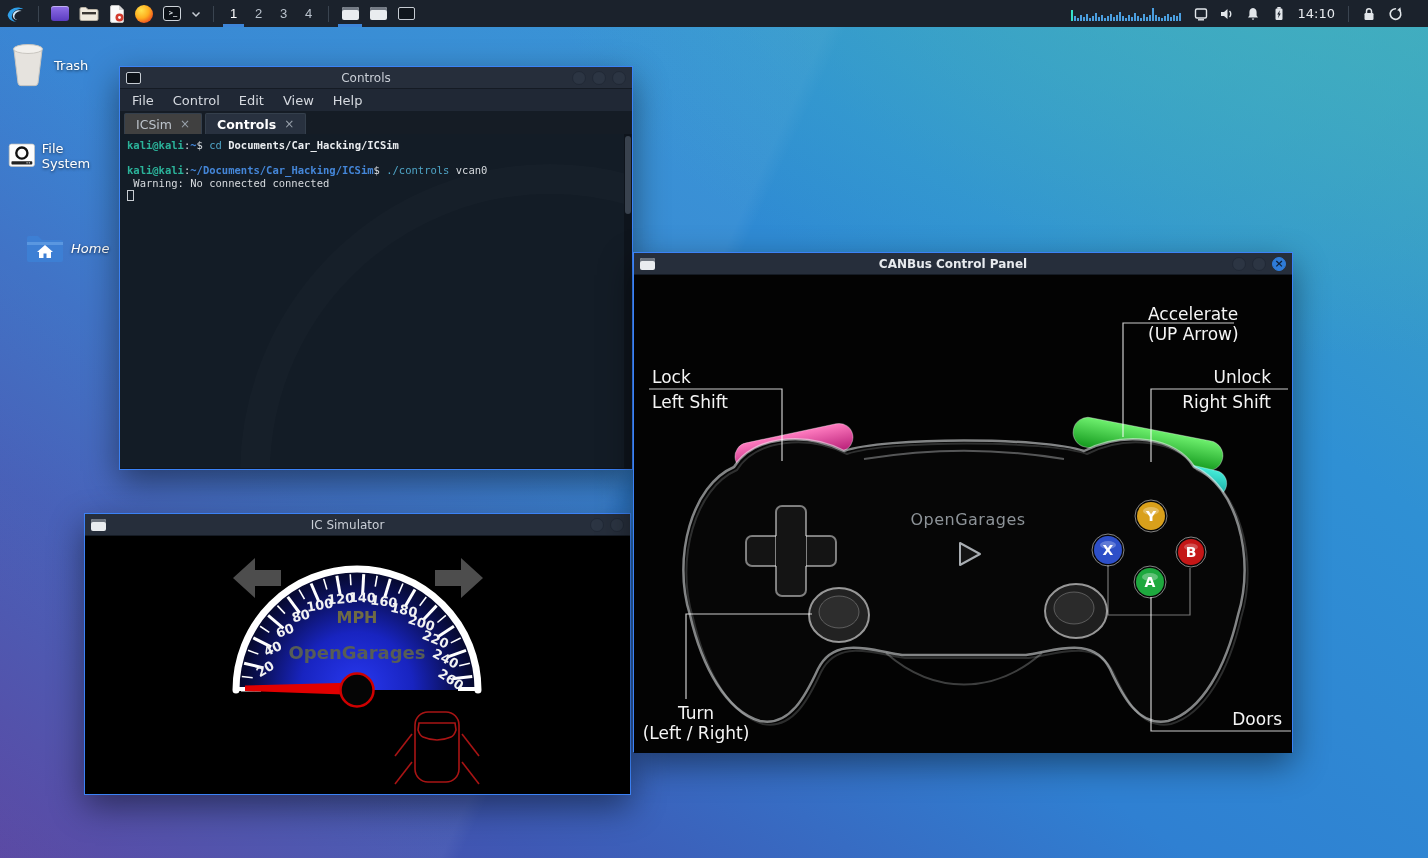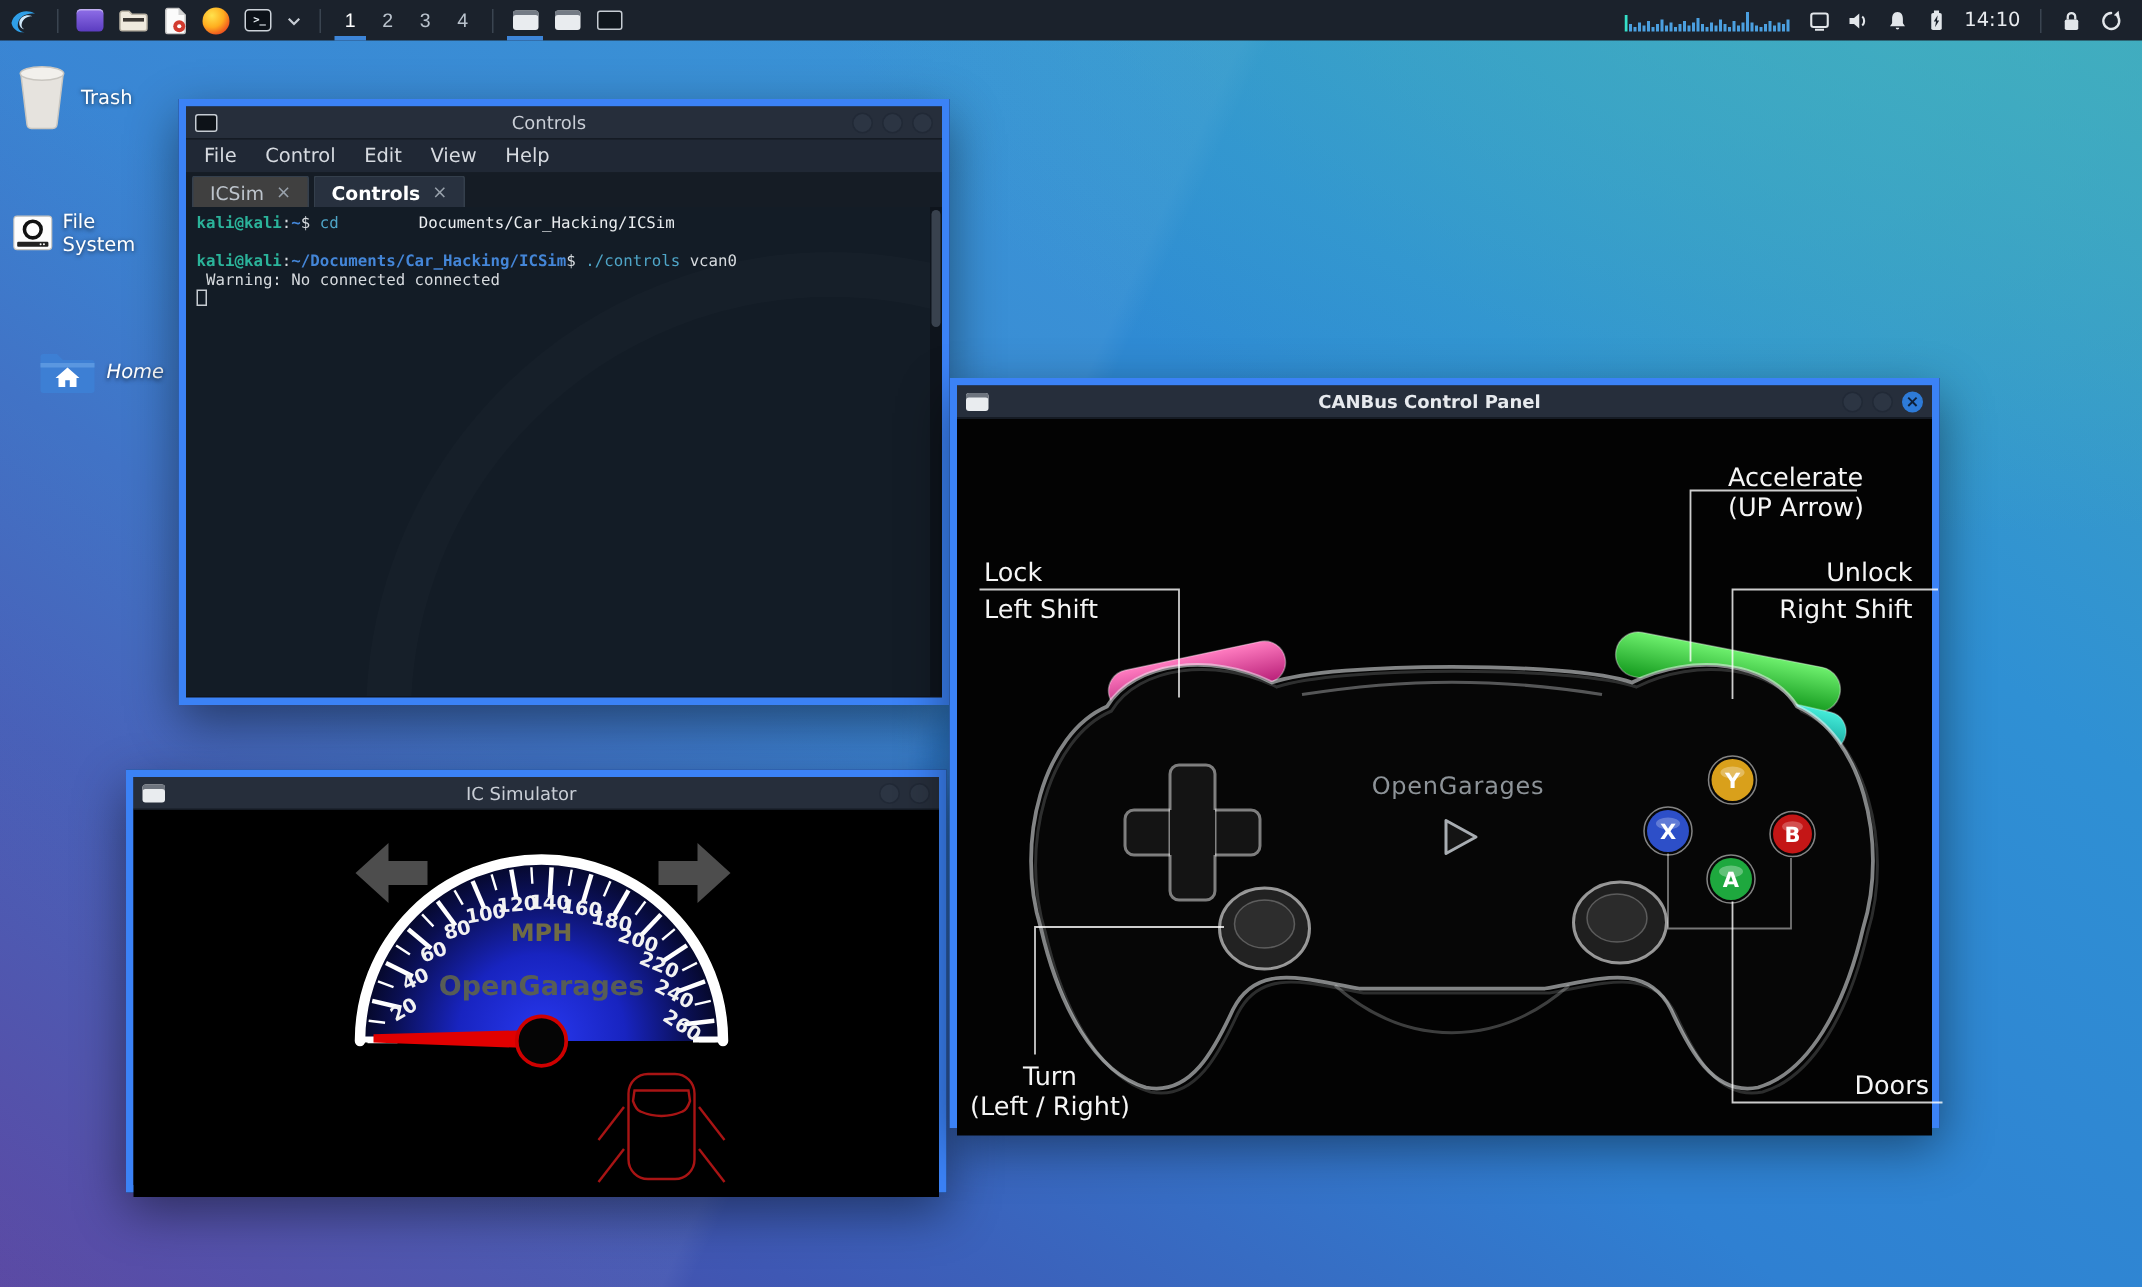--- a/index.html
+++ b/index.html
@@ -8,21 +8,21 @@
     position:relative;
     background:
       radial-gradient(120% 110% at 92% -8%, rgba(66,178,190,.85), rgba(66,178,190,0) 45%),
       linear-gradient(115deg, rgba(255,255,255,.05) 46%, rgba(255,255,255,0) 47%),
       linear-gradient(215deg, #3fa6c0 0%, #2f90d4 28%, #2f80d2 55%, #3f58b4 80%, #52409f 100%);
   }
   
   .panel { position:absolute; top:0; left:0; right:0; height:27px; background:#1b222c;
            display:flex; align-items:center; z-index:50; color:#dfe3e8; }
   .p-left, .p-right { display:flex; align-items:center; height:100%; }
-  .p-right { margin-left:auto; padding-right:8px; }
+  .p-right { margin-left:auto; padding-right:20px; }
   .p-sep { width:1px; height:16px; background:#3a4450; margin:0 7px; }
   .p-icn { height:100%; display:flex; align-items:center; justify-content:center; padding:0 5px;
            background:none; border:none; cursor:default; position:relative; }
   .purple-sq { width:18px; height:15px; border-radius:3px;
                background:linear-gradient(#8f6fe8,#5b3cc0); box-shadow:inset 0 1px rgba(255,255,255,.45); }
   .firefox-c { width:18px; height:18px; border-radius:50%;
                background:radial-gradient(circle at 35% 30%, #ffe24d, #ffae1f 45%, #f0581f 75%, #d5401b); }
   .term-sq { width:18px; height:15px; background:#0c1118; border:1px solid #cdd3da; border-radius:3px;
              color:#e8eef4; font:bold 7px/13px "DejaVu Sans Mono",monospace; padding-left:2px; }
   .ws { display:flex; height:100%; }
@@ -30,21 +30,21 @@
   .ws .p-icn.active { color:#fff; }
   .underline::after { content:''; position:absolute; left:2px; right:2px; bottom:0; height:3px; background:#3d85d8; }
   .wbtn { width:28px; }
   .winglyph { width:17px; height:13px; background:#e9ecef; border-radius:2px; box-shadow:inset 0 3px #747b85; }
   .winglyph.dark { background:#10161d; border:1px solid #c6ccd3; box-shadow:none; }
   .clock { font-size:13px; color:#e8ebef; padding:0 6px; }
   
   .dicon { position:absolute; width:90px; display:flex; flex-direction:row; align-items:center; gap:5px; }
   .dicon span { font-size:13px; color:#fff; text-shadow:0 1px 3px rgba(0,0,0,.65); }
   
-  .win { position:absolute; border:5px solid #3b82f6; background:#10151d; box-shadow:0 12px 32px rgba(0,0,0,.45); }
+  .win { position:absolute; border:1px solid #3b82f6; background:#10151d; box-shadow:0 12px 32px rgba(0,0,0,.45); }
   .titlebar { height:22px; background:#262e3b; border-bottom:1px solid #151b24;
               display:flex; align-items:center; padding:0 6px; position:relative; }
   .ttitle { position:absolute; left:40px; right:60px; text-align:center; font-size:12px; color:#c9ced6;
             white-space:nowrap; overflow:hidden; }
   .ttitle.bold { font-weight:bold; color:#e7eaee; }
   .tbtns { margin-left:auto; display:flex; gap:6px; z-index:1; }
   .cbtn { width:14px; height:14px; border-radius:50%; background:#2c3543; border:1px solid #212936;
           display:flex; align-items:center; justify-content:center; }
   .cbtn.blue { background:#2e7bd8; border-color:#2e7bd8; color:#0e2038; font:bold 11px/1 "DejaVu Sans",sans-serif; }
   .ticon { width:15px; height:12px; background:#e9ecef; border-radius:2px; box-shadow:inset 0 3px #6d747e; }
@@ -60,21 +60,21 @@
   .tclose { color:#98a1ab; font-size:12px; font-weight:normal; }
   .termarea { position:relative; height:calc(100% - 68px); background:#131c26; overflow:hidden;
               font:10.5px/12.6px "DejaVu Sans Mono",monospace; padding:5px 14px 0 7px; }
   .termarea::before { content:''; position:absolute; width:560px; height:560px; border-radius:50%;
               border:30px solid rgba(255,255,255,.015); left:120px; top:30px; pointer-events:none; }
   .tline { white-space:pre; min-height:12.6px; }
   .seg-u { color:#2bb39a; font-weight:bold; }
   .seg-p { color:#4486d8; font-weight:bold; }
   .seg-c { color:#4fa5c7; }
   .seg-w { color:#d6dade; }
-  .seg-b { color:#e9ecef; font-weight:normal;margin-left:47px; }
+  .seg-b { color:#e9ecef; font-weight:bold; }
   .seg-cursor { display:inline-block; width:7px; height:11px; border:1px solid #c7ccd2; vertical-align:-2px; }
   .scrollbar { position:absolute; top:0; right:0; bottom:0; width:8px; background:#0e141c; }
   .thumb { position:absolute; top:2px; right:1px; width:6px; height:78px; background:#39424e; border-radius:3px; }
   
   #win-icsim { left:84px; top:469px; width:547px; height:282px; z-index:20;margin-top:44px; }
   .icsim-content { height:258px; background:#000; }
   
   #win-canbus { left:633px; top:252px; width:660px; height:500px; z-index:30; }
   .canbus-content { height:478px; background:#030303; }
   svg text { font-family:"DejaVu Sans",sans-serif; }

